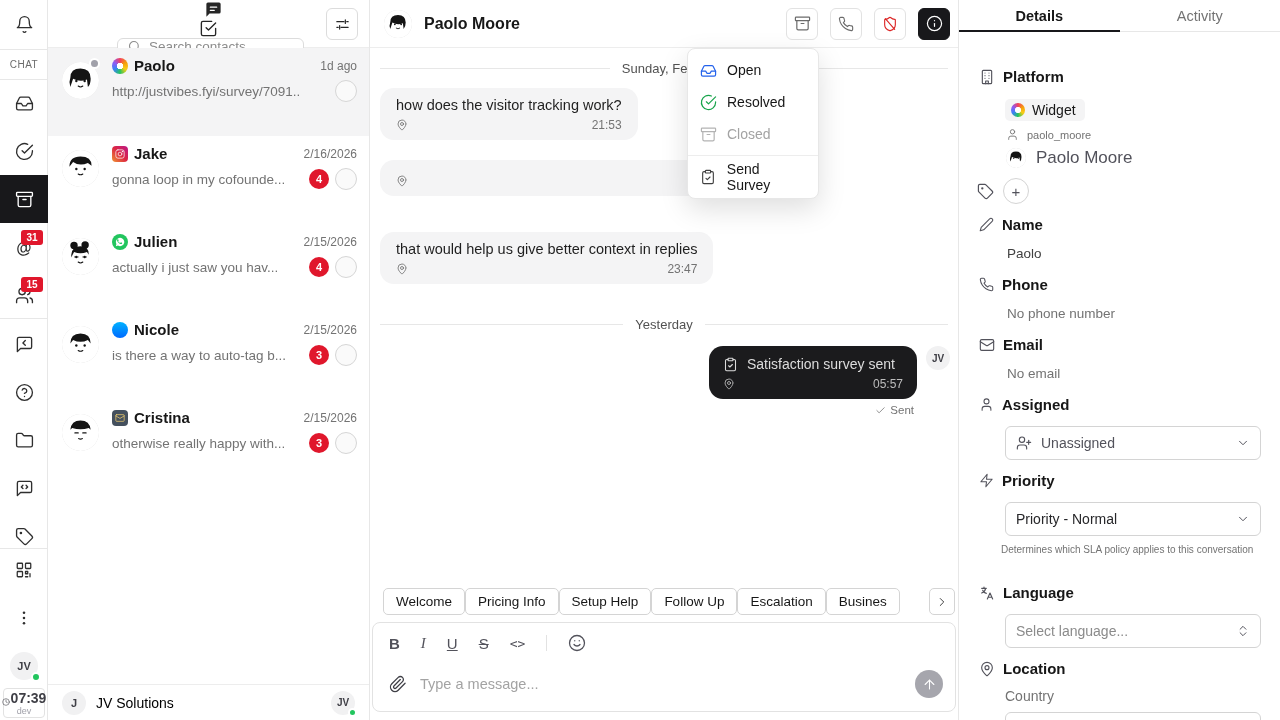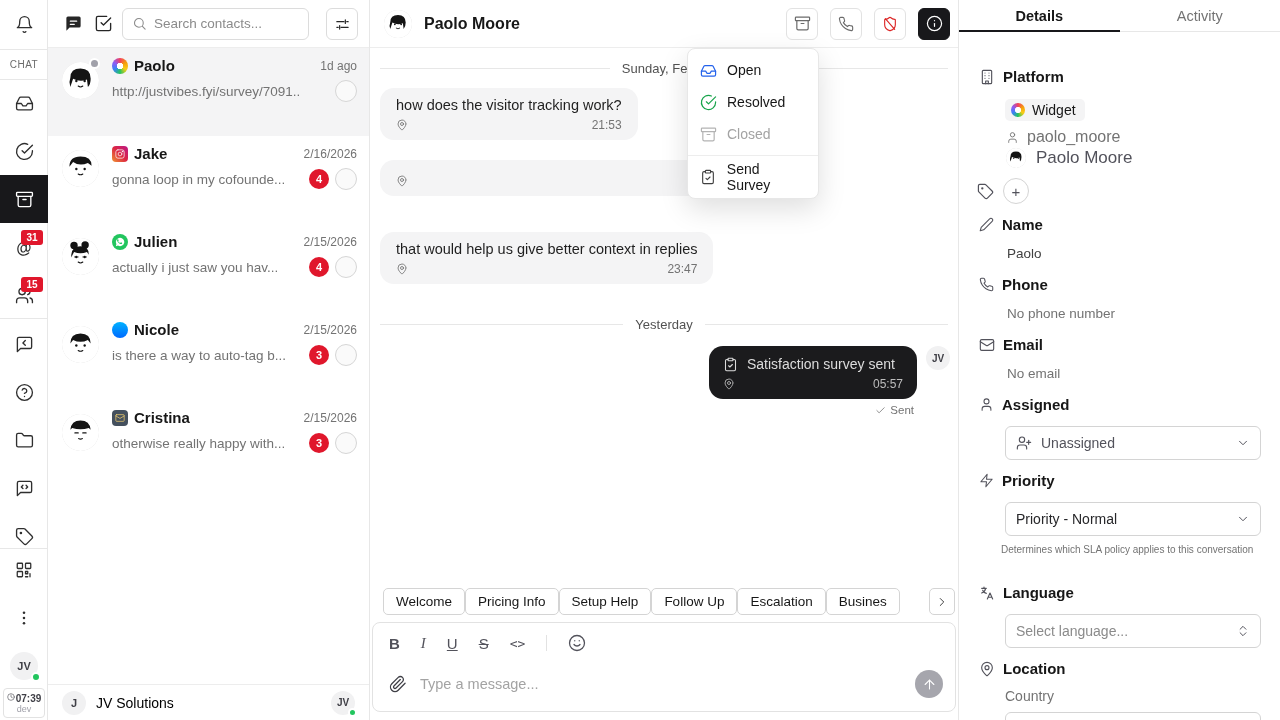--- a/index.html
+++ b/index.html
@@ -19,25 +19,25 @@
   .rail-btn { position:absolute; left:0; width:48px; height:48px; display:flex; align-items:center; justify-content:center; color:#2f2f2f; cursor:pointer; }
   .rail-btn.sel { background:#18181b; color:#fff; }
   .rail-div { position:absolute; left:0; width:48px; border-top:1px solid #e7e7e7; }
   .rail-label { position:absolute; left:0; width:48px; text-align:center; font-size:10px; letter-spacing:.5px; color:#6b6b6b; }
   .rail-badge { position:absolute; left:21px; min-width:22px; height:15px; background:#e0172c; color:#fff; font-size:10px; font-weight:700;
     border-radius:3px; display:flex; align-items:center; justify-content:center; padding:0 3px; z-index:2; }
   .avatar-initials { border-radius:50%; background:#f1f1f2; color:#3f3f46; display:flex; align-items:center; justify-content:center; font-weight:600; }
   .presence { position:absolute; border-radius:50%; border:2px solid #fff; }
   .clockbox { position:absolute; left:3px; top:688px; width:42px; height:30px; border:1px solid #e2e2e2; border-radius:4px;
     display:flex; flex-direction:column; align-items:center; justify-content:center; }
-  .clocktime { font-size:10px; font-weight:700; color:#3f3f46; display:flex; align-items:flex-start; gap:1px; }
+  .clocktime { font-size:14px; font-weight:700; color:#3f3f46; display:flex; align-items:flex-end; gap:1px; }
   .clockenv { font-size:9px; color:#a1a1aa; }
 
   
-  .list-top { position:absolute; top:0; left:0; right:0; height:48px; border-bottom:1px solid #ededed; display:flex; align-items:center; }
+  .list-top { position:absolute; top:0; left:0; right:0; height:48px; border-bottom:1px solid #ededed; display:flex; align-items:center;flex-direction:column; }
   .top-ic { width:30px; height:30px; display:flex; align-items:center; justify-content:center; color:#262626; cursor:pointer; }
   .searchbox { height:32px; width:187px; margin-left:4px; border:1px solid #dcdcdc; border-radius:6px; display:flex; align-items:center; padding:0 9px; gap:7px; color:#8b8b8b; background:#fff; }
   .searchbox input { border:0; outline:0; width:120px; font-size:13.5px; color:#171717; font-family:inherit; background:transparent; }
   .searchbox input::placeholder { color:#8b8b8b; }
   .filterbtn { position:absolute; right:11px; top:8px; width:32px; height:32px; border:1px solid #dcdcdc; border-radius:6px; display:flex; align-items:center; justify-content:center; color:#262626; cursor:pointer; background:#fff; }
 
   .conv { position:absolute; left:0; right:0; height:88px; cursor:pointer; background:#fff; }
   .conv.sel { background:#f4f4f5; }
   .conv .dav { position:absolute; left:14px; top:14px; width:37px; height:37px; }
   .conv .chn { position:absolute; left:64px; top:10px; width:16px; height:16px; }
@@ -109,21 +109,21 @@
   .tabs { position:absolute; top:0; left:0; right:0; height:32px; border-bottom:1px solid #e7e7e7; display:flex; }
   .tab { flex:1; display:flex; align-items:center; justify-content:center; font-size:14.5px; color:#737373; cursor:pointer; position:relative; }
   .tab.active { color:#171717; font-weight:600; }
   .tab.active::after { content:""; position:absolute; left:0; right:0; bottom:-1px; height:2.5px; background:#18181b; }
 
   .sec-label { position:absolute; left:20px; display:flex; align-items:center; gap:8px; font-size:15px; font-weight:600; color:#171717; }
   .sec-label .ico { color:#52525b; }
   .pvalue { position:absolute; left:48px; font-size:13.5px; color:#404040; }
   .pmuted { color:#737373; }
   .widget-chip { position:absolute; left:46px; display:flex; align-items:center; gap:7px; background:#f4f4f5; border-radius:5px; padding:3px 9px 3px 6px; font-size:14px; font-weight:500; color:#171717; }
-  .subrow { position:absolute; left:47px; display:flex; align-items:center; gap:8px; font-size:16px; color:#737373; }
+  .subrow { position:absolute; left:47px; display:flex; align-items:center; gap:8px; font-size:11px; color:#737373; }
   .fullname { position:absolute; left:47px; display:flex; align-items:center; gap:10px; font-size:17px; color:#52525b; }
   .tagrow { position:absolute; left:18px; display:flex; align-items:center; gap:9px; color:#52525b; }
   .plusbtn { width:26px; height:26px; border-radius:50%; border:1px solid #d4d4d4; display:flex; align-items:center; justify-content:center; color:#52525b; font-size:15px; cursor:pointer; background:#fff; }
   .select { position:absolute; left:46px; width:256px; height:34px; border:1px solid #d4d4d4; border-radius:6px; background:#fff;
     display:flex; align-items:center; gap:9px; padding:0 10px; font-size:14px; color:#52525b; cursor:pointer; }
   .select .grow { flex:1; }
   .hint { position:absolute; left:42px; width:256px; font-size:10px; color:#737373; line-height:1.3; }
   .country-input { position:absolute; left:46px; width:256px; height:32px; border:1px solid #d4d4d4; border-radius:6px; background:#fff; }
 </style>
 </head>

